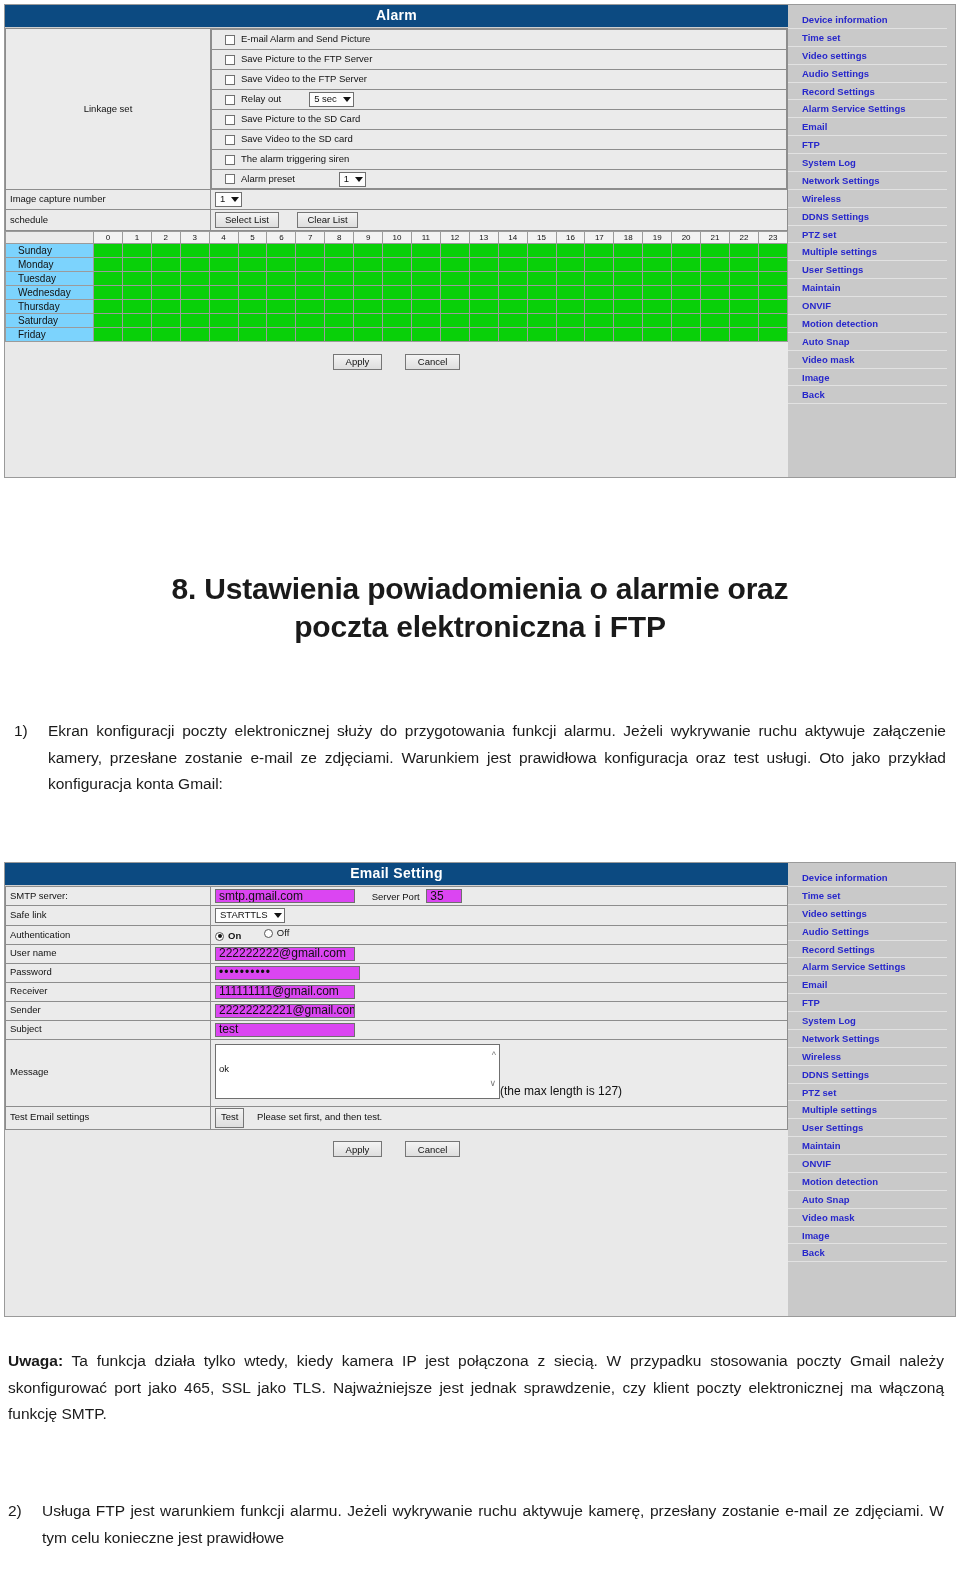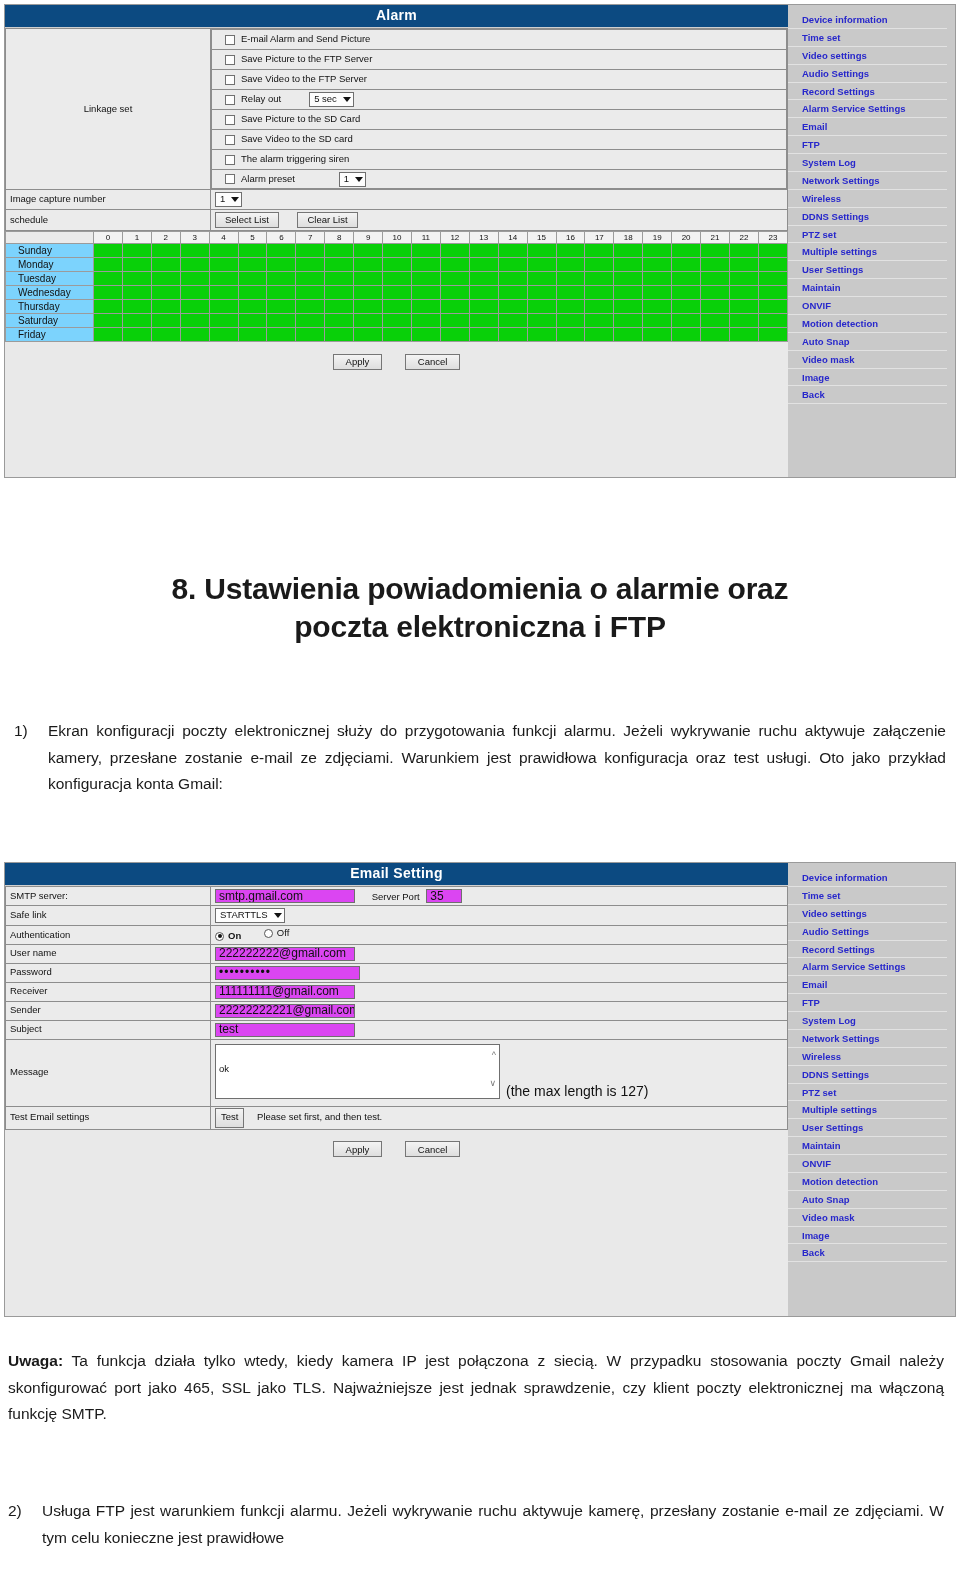--- a/index.html
+++ b/index.html
@@ -582,21 +582,21 @@
         </tr>
         <tr>
           <td class="lbl">Message</td>
           <td style="padding:4px;">
             <span style="display:inline-flex;align-items:flex-start;">
               <span style="position:relative;display:inline-block;width:285px;height:55px;border:1px solid #6f6f6f;background:#fff;">
                 <span style="position:absolute;left:3px;top:19px;font-size:9.5px;color:#111;">ok</span>
                 <span style="position:absolute;right:3px;top:5px;font-size:9px;color:#777;">^</span>
                 <span style="position:absolute;right:3px;bottom:9px;font-size:9px;color:#777;">∨</span>
               </span>
-              <span style="margin-left:6px;align-self:flex-end;font-size:14px;color:#111;">(the max length is 127)</span>
+              <span style="margin-left:0;align-self:flex-end;font-size:12px;color:#111;">(the max length is 127)</span>
             </span>
           </td>
         </tr>
         <tr>
           <td class="lbl">Test Email settings</td>
           <td style="padding:1px 4px;">
             <span class="btn" style="height:20px;padding:0 5px;">Test</span>
             <span style="margin-left:10px;">Please set first, and then test.</span>
           </td>
         </tr>

